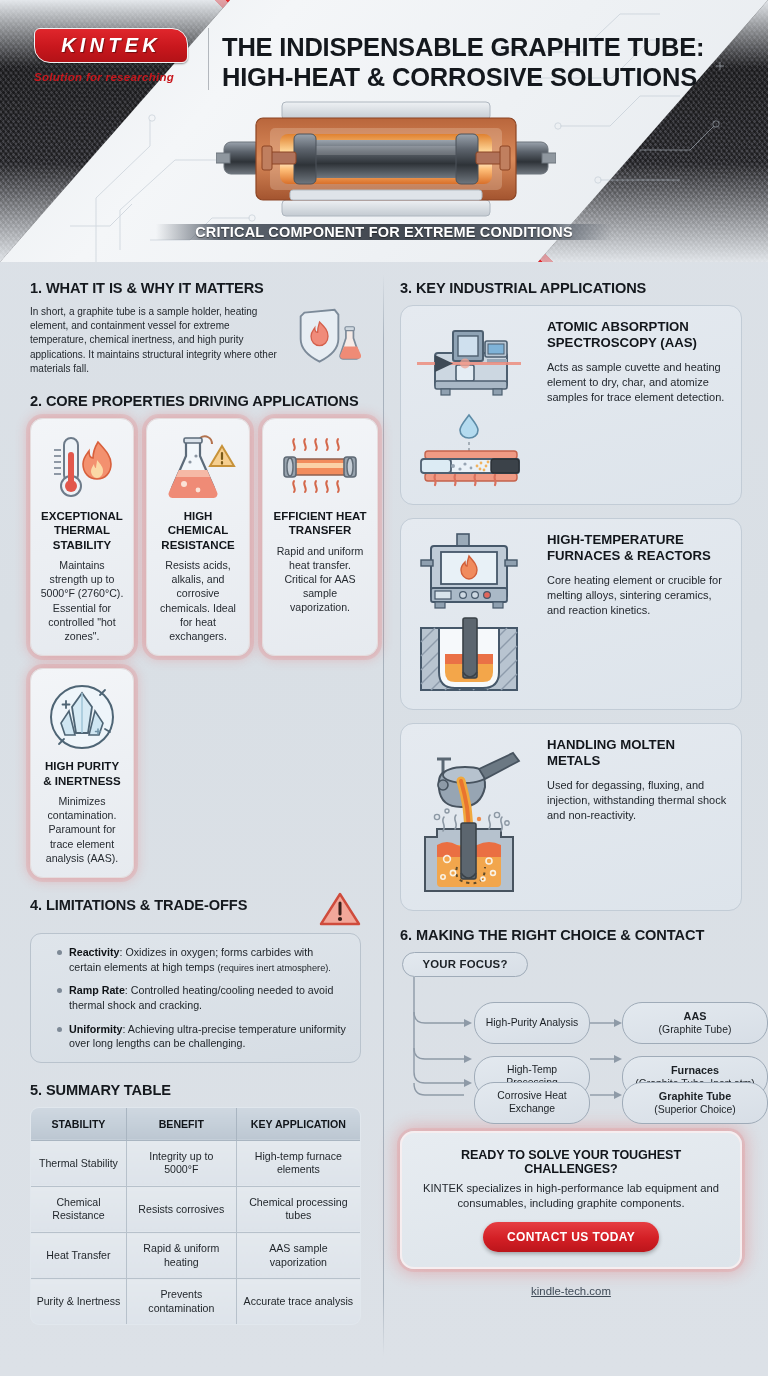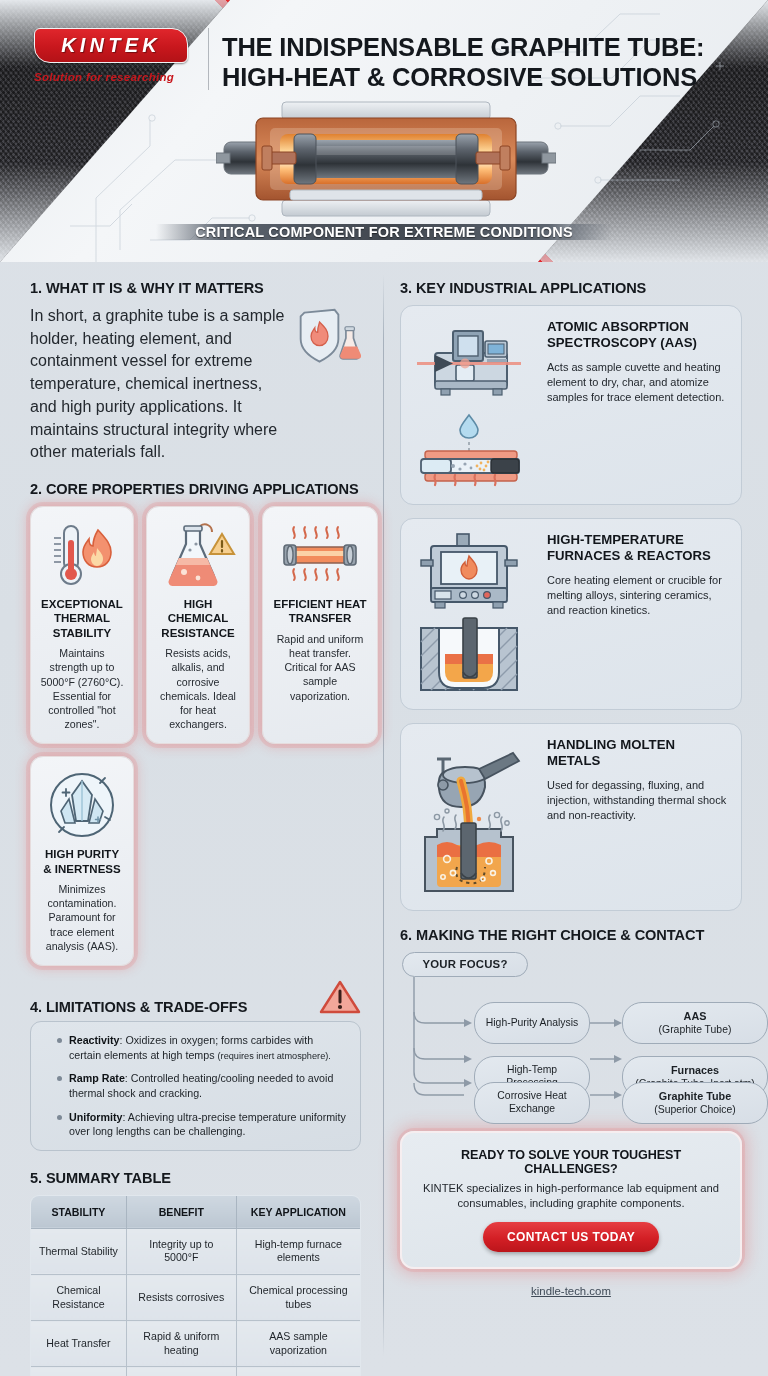--- a/index.html
+++ b/index.html
@@ -85,37 +85,37 @@
   .col-div { position:absolute; left:383px; top:12px; width:1px; height:1082px;
     background:linear-gradient(180deg, rgba(150,162,175,0) 0%, rgba(150,162,175,.75) 6%, rgba(150,162,175,.75) 94%, rgba(150,162,175,0) 100%); }
   .col-left { position:absolute; left:0; top:0; width:383px; padding:18px 22px 0 30px; }
   .col-right { position:absolute; left:383px; top:0; width:385px; padding:18px 26px 0 17px; }
 
   h2.sec {
     font-size:14.6px; font-weight:bold; color:#15191e; letter-spacing:-.1px;
     margin-bottom:9px;
   }
   .intro { display:flex; gap:8px; align-items:flex-start; }
-  .intro p { font-size:16px; line-height:1.42; color:#23282e; flex:1; }
+  .intro p { font-size:10px; line-height:1.42; color:#23282e; flex:1; }
   .intro .shield { flex:0 0 66px; margin-top:2px; }
 
   
   .prop-grid { display:grid; grid-template-columns:1fr 1fr 1fr; gap:12px; margin-top:4px; }
   .prop-card {
     position:relative; background:linear-gradient(170deg,#f3f5f8 0%,#e6eaef 100%);
     border:1px solid #e6dcdd; border-radius:13px; padding:12px 9px 12px;
     text-align:center; min-height:186px;
     box-shadow: 0 0 0 4px rgba(234,112,112,.17), 0 0 12px 3px rgba(231,96,96,.30);
   }
   .prop-ico { height:74px; display:flex; align-items:center; justify-content:center; }
   .prop-title { font-size:11.5px; font-weight:bold; color:#12161b; line-height:1.25; margin:4px 0 6px; }
   .prop-desc { font-size:10.6px; line-height:1.34; color:#262b31; }
 
   
-  .lim-head { display:flex; align-items:flex-end; justify-content:space-between; }
+  .lim-head { display:flex; align-items:flex-start; justify-content:space-between; }
   .lim-box {
     margin-top:6px; border:1px solid #b9c3cd; border-radius:11px;
     background:linear-gradient(170deg,#dfe5eb,#d6dde4);
     padding:11px 13px 11px 26px;
   }
   .lim-item { display:flex; gap:7px; margin-bottom:9px; }
   .lim-item:last-child { margin-bottom:0; }
   .bullet { flex:0 0 5px; width:5px; height:5px; border-radius:50%; background:#7d8996; margin-top:5px; }
   .lim-text { font-size:10.7px; line-height:1.37; color:#1d2227; }
   .lim-text b { color:#0e1216; }

